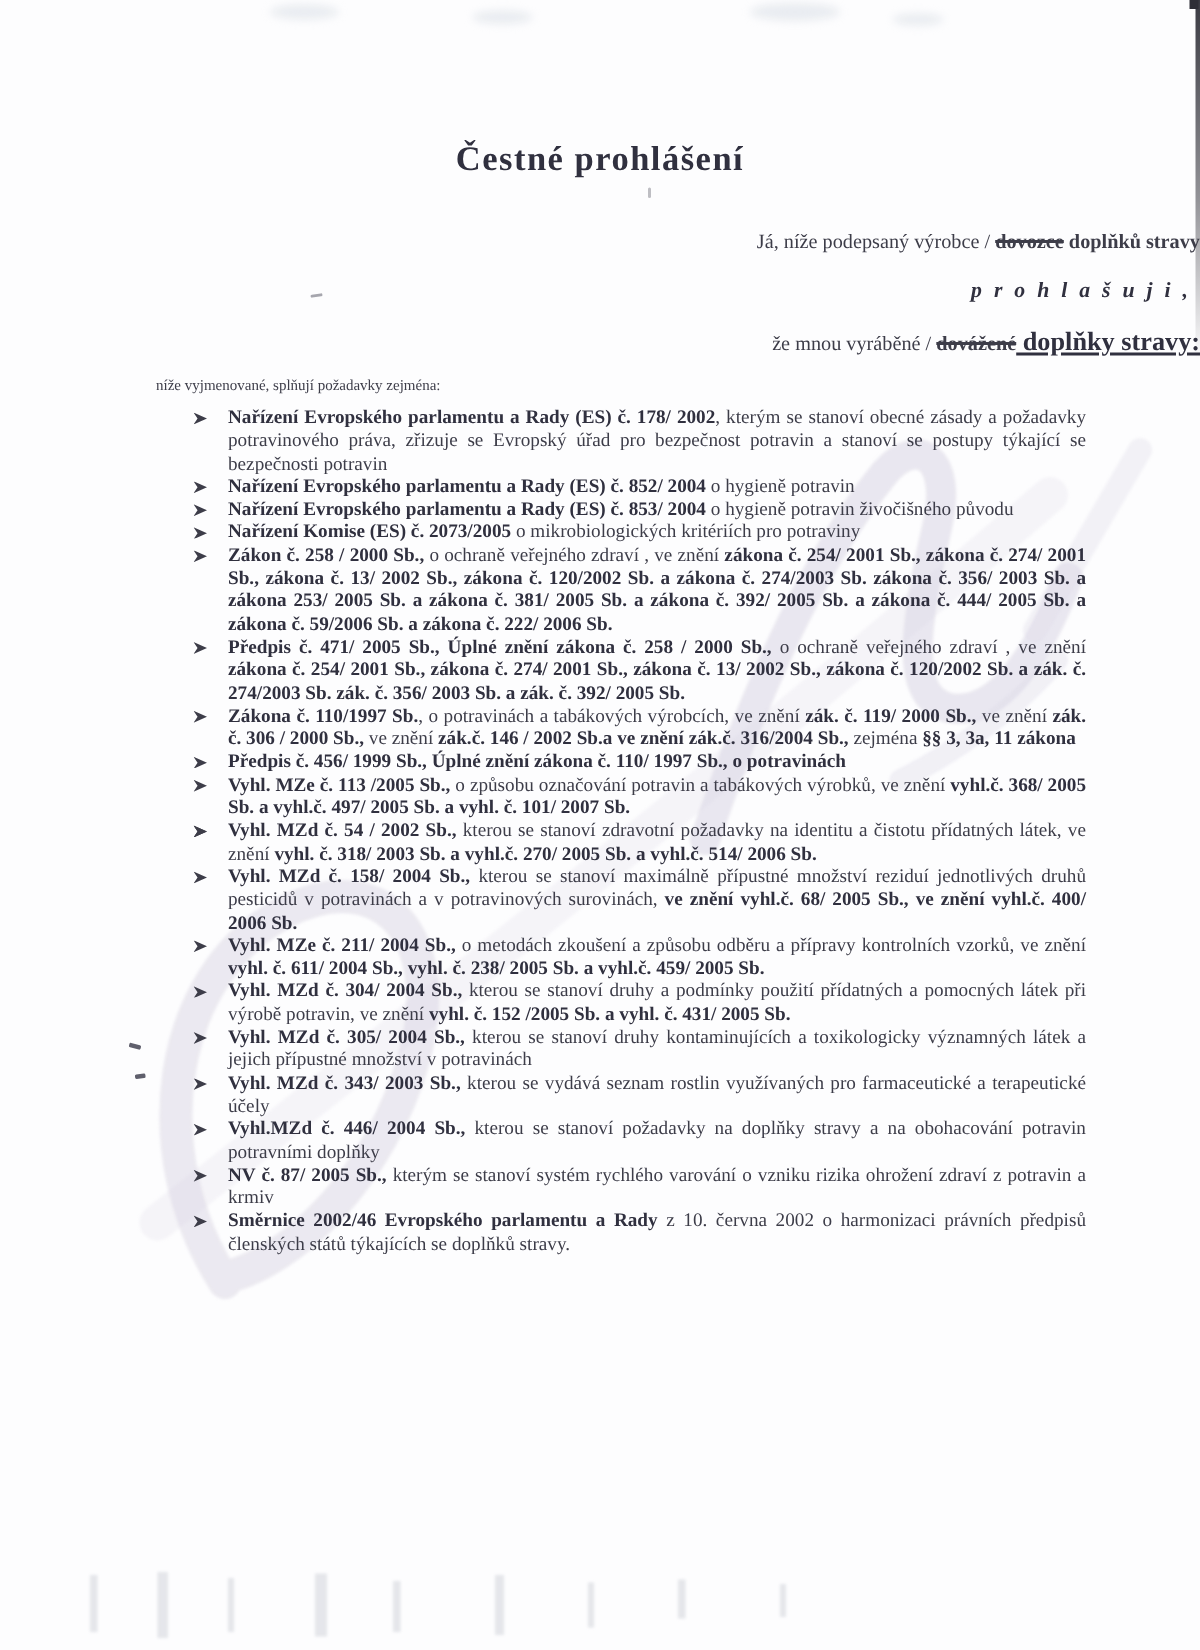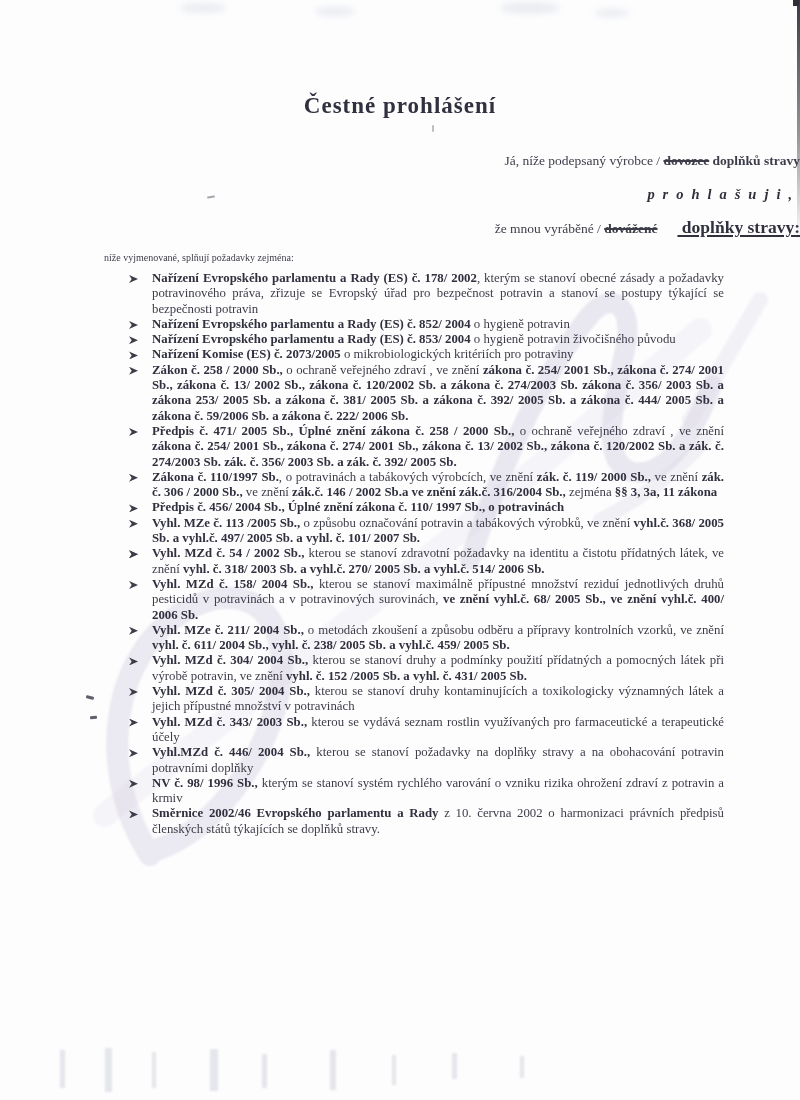--- a/index.html
+++ b/index.html
@@ -30,21 +30,21 @@
     font-size:23px;font-weight:bold;color:var(--ink-strong);letter-spacing:1px;
   }
   .center-line{position:absolute;left:0;width:100%;text-align:right;font-size:13.5px;color:var(--ink);}
   .line-decl{top:153px;}
   .line-verb{top:186px;font-size:14.5px;font-weight:bold;letter-spacing:0.55em;color:var(--ink-strong);font-style:italic;}
   .line-subject{top:217px;}
   .bold{font-weight:bold;}
   .struck{font-weight:bold;text-decoration:line-through;text-decoration-thickness:1.6px;}
   .subject-strong{
     font-weight:bold;font-size:17.5px;text-decoration:underline;
-    text-underline-offset:2px;text-decoration-thickness:1.6px;color:var(--ink-strong);margin-left:20px;
+    text-underline-offset:2px;text-decoration-thickness:1.6px;color:var(--ink-strong);
   }
   .list-intro{position:absolute;top:252px;left:104px;font-size:10px;}
   .law-list{
     position:absolute;top:271px;left:112px;width:612px;
     font-size:12.8px;line-height:15.3px;text-align:justify;
   }
   .item{position:relative;padding-left:40px;}
   .marker{
     position:absolute;left:17px;top:4px;width:9px;height:8px;background:var(--ink);
     clip-path:polygon(0 0,100% 50%,0 100%,30% 50%);
@@ -102,27 +102,27 @@
   <div class="list-intro">níže vyjmenované, splňují požadavky zejména:</div>
 
   <div class="law-list">
       <div class="item"><span class="marker" aria-label="➢"></span><span class="item-text"><span class="b">Nařízení Evropského parlamentu a Rady (ES) č. 178/ 2002</span><span>, kterým se stanoví obecné zásady a požadavky potravinového práva, zřizuje se Evropský úřad pro bezpečnost potravin a stanoví se postupy týkající se bezpečnosti potravin</span></span></div>
       <div class="item"><span class="marker" aria-label="➢"></span><span class="item-text"><span class="b">Nařízení Evropského parlamentu a Rady (ES) č. 852/ 2004</span><span> o hygieně potravin</span></span></div>
       <div class="item"><span class="marker" aria-label="➢"></span><span class="item-text"><span class="b">Nařízení Evropského parlamentu a Rady (ES) č. 853/ 2004</span><span> o hygieně potravin živočišného původu</span></span></div>
       <div class="item"><span class="marker" aria-label="➢"></span><span class="item-text"><span class="b">Nařízení Komise (ES) č. 2073/2005</span><span> o mikrobiologických kritériích pro potraviny</span></span></div>
       <div class="item"><span class="marker" aria-label="➢"></span><span class="item-text"><span class="b">Zákon č. 258 / 2000 Sb.,</span><span> o ochraně veřejného zdraví , ve znění </span><span class="b">zákona č. 254/ 2001 Sb., zákona č. 274/ 2001 Sb., zákona č. 13/ 2002 Sb., zákona č. 120/2002 Sb. a zákona č. 274/2003 Sb. zákona č. 356/ 2003 Sb. a zákona 253/ 2005 Sb. a zákona č. 381/ 2005 Sb. a zákona č. 392/ 2005 Sb. a zákona č. 444/ 2005 Sb. a zákona č. 59/2006 Sb. a zákona č. 222/ 2006 Sb.</span></span></div>
       <div class="item"><span class="marker" aria-label="➢"></span><span class="item-text"><span class="b">Předpis č. 471/ 2005 Sb., Úplné znění zákona č. 258 / 2000 Sb.,</span><span> o ochraně veřejného zdraví , ve znění </span><span class="b">zákona č. 254/ 2001 Sb., zákona č. 274/ 2001 Sb., zákona č. 13/ 2002 Sb., zákona č. 120/2002 Sb. a zák. č. 274/2003 Sb. zák. č. 356/ 2003 Sb. a zák. č. 392/ 2005 Sb.</span></span></div>
       <div class="item"><span class="marker" aria-label="➢"></span><span class="item-text"><span class="b">Zákona č. 110/1997 Sb.</span><span>, o potravinách a tabákových výrobcích, ve znění </span><span class="b">zák. č. 119/ 2000 Sb.,</span><span> ve znění </span><span class="b">zák. č. 306 / 2000 Sb.,</span><span> ve znění </span><span class="b">zák.č. 146 / 2002 Sb.a ve znění zák.č. 316/2004 Sb.,</span><span> zejména </span><span class="b">§§ 3, 3a, 11 zákona</span></span></div>
-      <div class="item"><span class="marker" aria-label="➢"></span><span class="item-text"><span class="b">Předpis č. 456/ 2004 Sb., Úplné znění zákona č. 110/ 1997 Sb., o potravinách</span></span></div>
+      <div class="item"><span class="marker" aria-label="➢"></span><span class="item-text"><span class="b">Předpis č. 456/ 1999 Sb., Úplné znění zákona č. 110/ 1997 Sb., o potravinách</span></span></div>
       <div class="item"><span class="marker" aria-label="➢"></span><span class="item-text"><span class="b">Vyhl. MZe č. 113 /2005 Sb.,</span><span> o způsobu označování potravin a tabákových výrobků, ve znění </span><span class="b">vyhl.č. 368/ 2005 Sb. a vyhl.č. 497/ 2005 Sb. a vyhl. č. 101/ 2007 Sb.</span></span></div>
       <div class="item"><span class="marker" aria-label="➢"></span></div>
       <div class="item"><span class="marker" aria-label="➢"></span><span class="item-text"><span class="b">Vyhl. MZd č. 54 / 2002 Sb.,</span><span> kterou se stanoví zdravotní požadavky na identitu a čistotu přídatných látek, ve znění </span><span class="b">vyhl. č. 318/ 2003 Sb. a vyhl.č. 270/ 2005 Sb. a vyhl.č. 514/ 2006 Sb.</span></span></div>
       <div class="item"><span class="marker" aria-label="➢"></span><span class="item-text"><span class="b">Vyhl. MZd č. 158/ 2004 Sb.,</span><span> kterou se stanoví maximálně přípustné množství reziduí jednotlivých druhů pesticidů v potravinách a v potravinových surovinách, </span><span class="b">ve znění vyhl.č. 68/ 2005 Sb., ve znění vyhl.č. 400/ 2006 Sb.</span></span></div>
       <div class="item"><span class="marker" aria-label="➢"></span><span class="item-text"><span class="b">Vyhl. MZe č. 211/ 2004 Sb.,</span><span> o metodách zkoušení a způsobu odběru a přípravy kontrolních vzorků, ve znění </span><span class="b">vyhl. č. 611/ 2004 Sb., vyhl. č. 238/ 2005 Sb. a vyhl.č. 459/ 2005 Sb.</span></span></div>
       <div class="item"><span class="marker" aria-label="➢"></span><span class="item-text"><span class="b">Vyhl. MZd č. 304/ 2004 Sb.,</span><span> kterou se stanoví druhy a podmínky použití přídatných a pomocných látek při výrobě potravin, ve znění </span><span class="b">vyhl. č. 152 /2005 Sb. a vyhl. č. 431/ 2005 Sb.</span></span></div>
       <div class="item"><span class="marker" aria-label="➢"></span><span class="item-text"><span class="b">Vyhl. MZd č. 305/ 2004 Sb.,</span><span> kterou se stanoví druhy kontaminujících a toxikologicky významných látek a jejich přípustné množství v potravinách</span></span></div>
       <div class="item"><span class="marker" aria-label="➢"></span><span class="item-text"><span class="b">Vyhl. MZd č. 343/ 2003 Sb.,</span><span> kterou se vydává seznam rostlin využívaných pro farmaceutické a terapeutické účely</span></span></div>
       <div class="item"><span class="marker" aria-label="➢"></span><span class="item-text"><span class="b">Vyhl.MZd č. 446/ 2004 Sb.,</span><span> kterou se stanoví požadavky na doplňky stravy a na obohacování potravin potravními doplňky</span></span></div>
-      <div class="item"><span class="marker" aria-label="➢"></span><span class="item-text"><span class="b">NV č. 98/ 1996 Sb.,</span><span> kterým se stanoví systém rychlého varování o vzniku rizika ohrožení zdraví z potravin a krmiv</span></span></div>
+      <div class="item"><span class="marker" aria-label="➢"></span><span class="item-text"><span class="b">NV č. 87/ 2005 Sb.,</span><span> kterým se stanoví systém rychlého varování o vzniku rizika ohrožení zdraví z potravin a krmiv</span></span></div>
       <div class="item"><span class="marker" aria-label="➢"></span><span class="item-text"><span class="b">Směrnice 2002/46 Evropského parlamentu a Rady</span><span> z 10. června 2002 o harmonizaci právních předpisů členských států týkajících se doplňků stravy.</span></span></div>
     </div>
 
 </div>
 
 </body></html>

